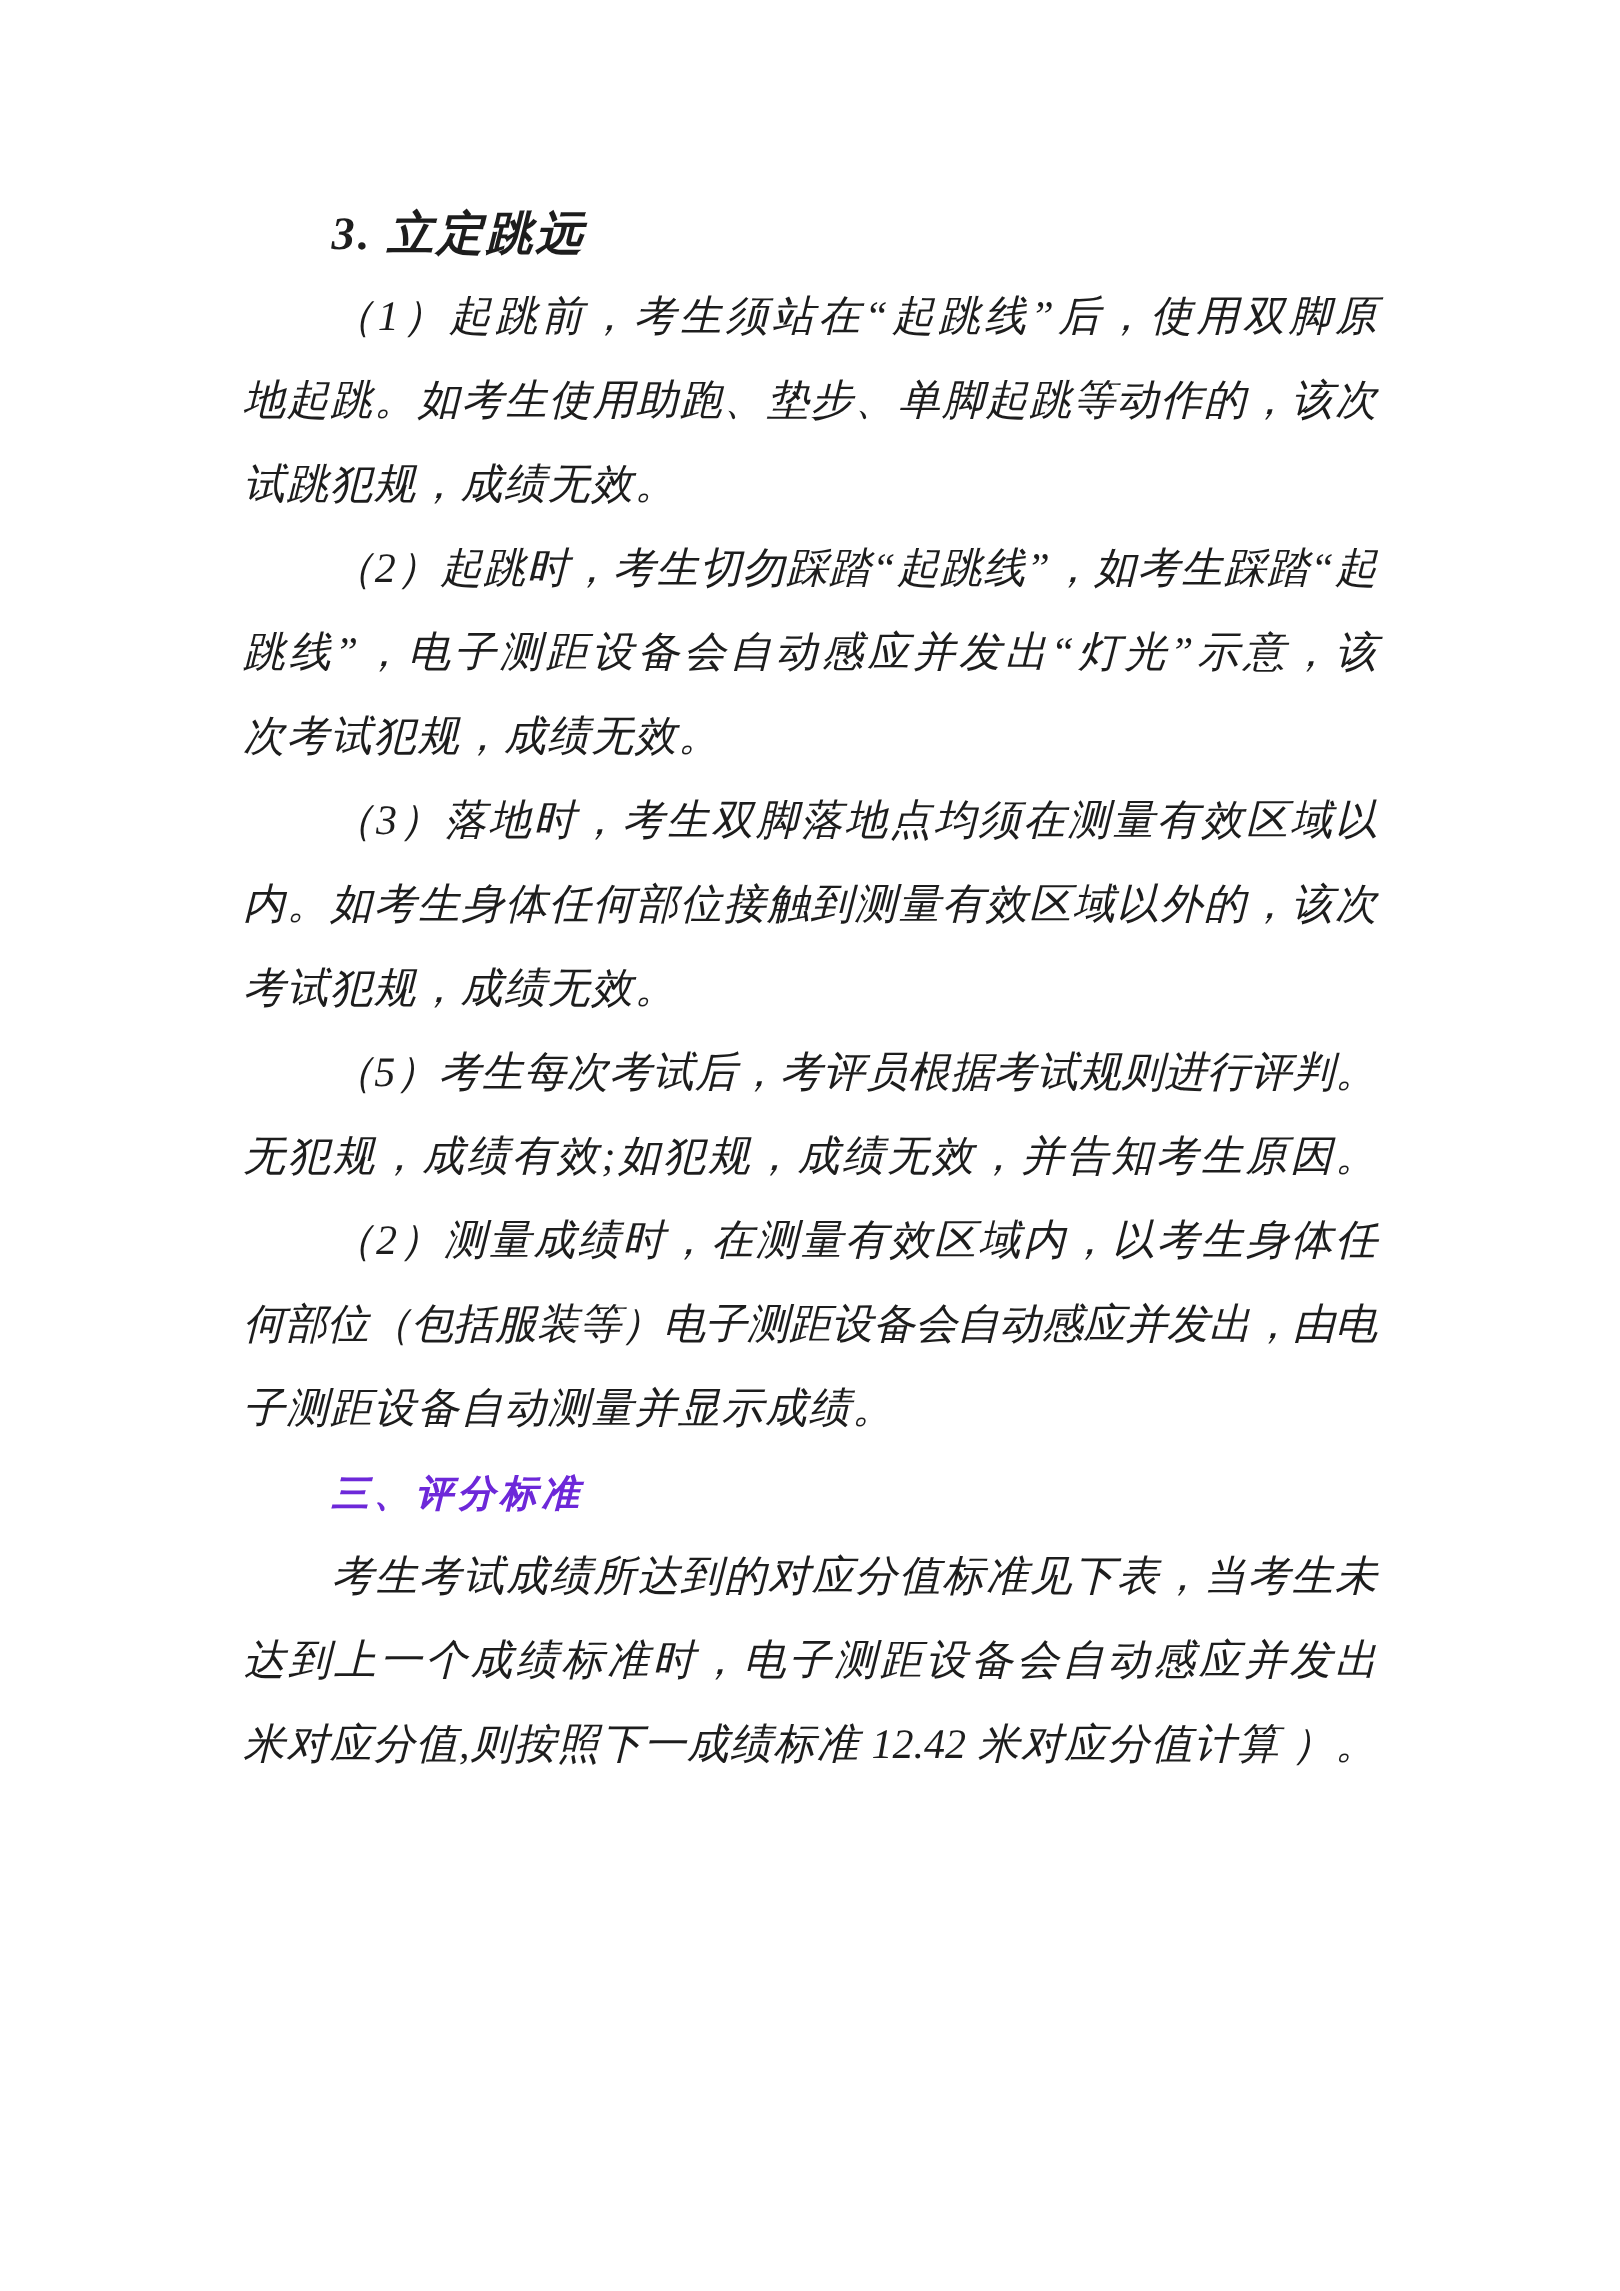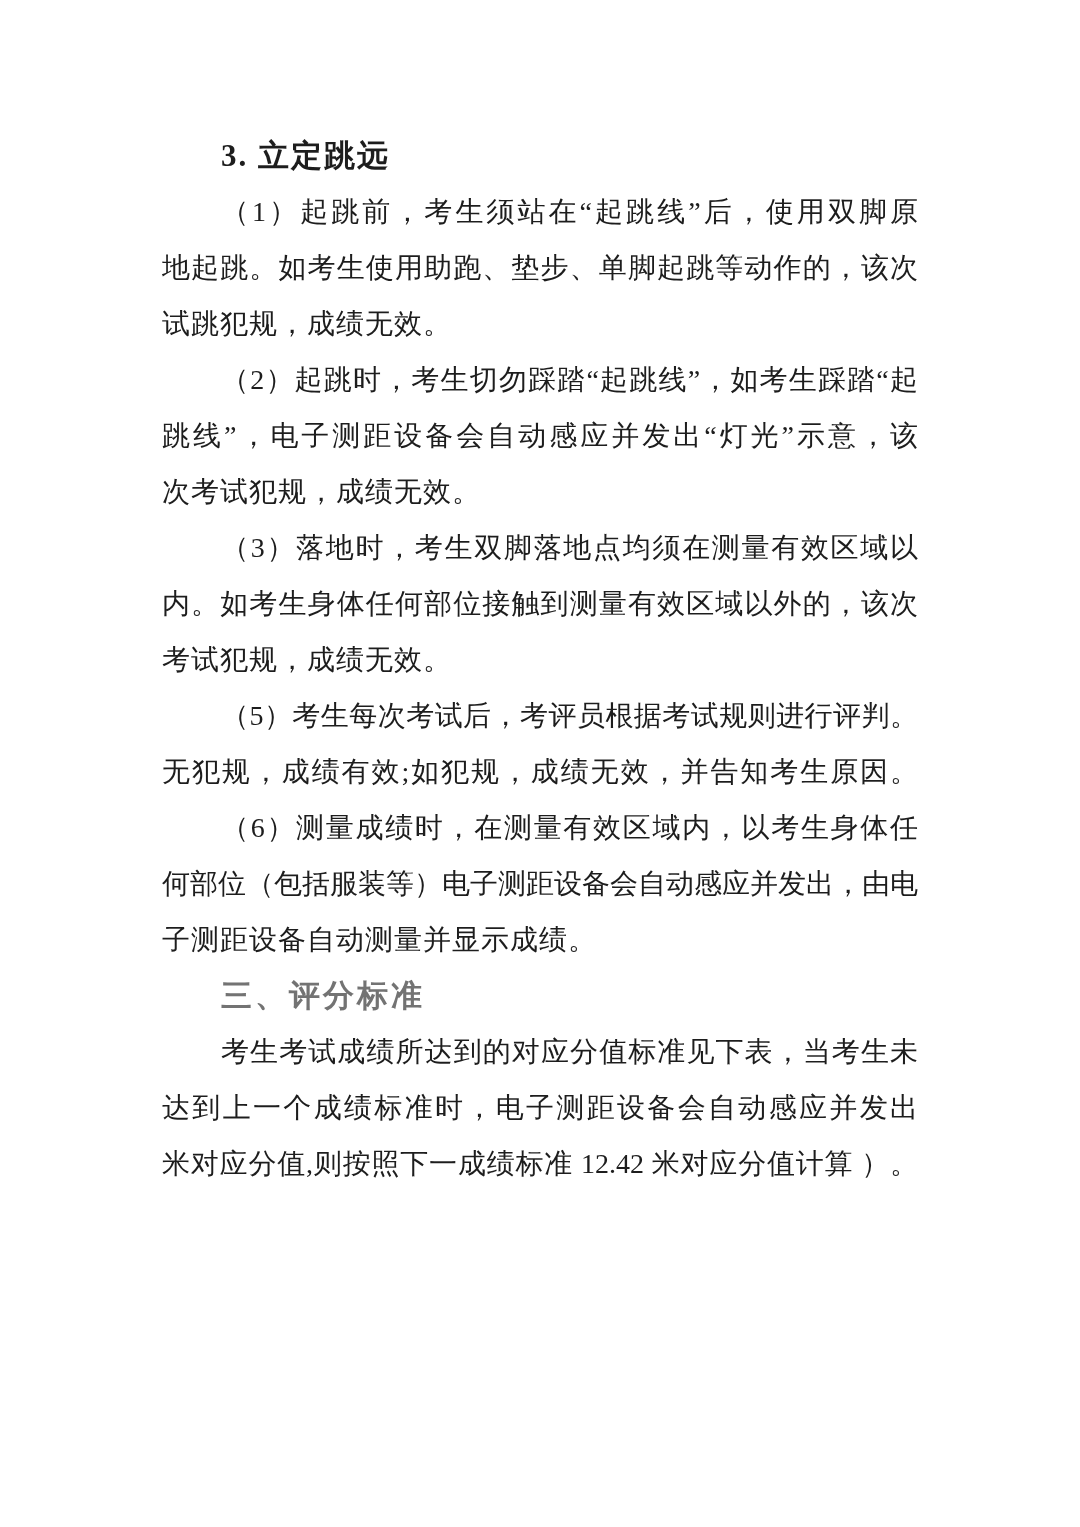--- a/index.html
+++ b/index.html
@@ -21,42 +21,43 @@
     left: 162px;
     top: 128px;
     width: 756px;
   }
   .line {
     height: 56px;
     line-height: 56px;
     font-size: 28px;
     letter-spacing: 1px;
     white-space: pre;
+    font-style: italic;
   }
   .line.justify {
     white-space: normal;
     text-align: justify;
     text-align-last: justify;
     letter-spacing: 0;
   }
   .line.indent {
     text-indent: 59px;
   }
   .line.h1 {
     font-size: 31px;
     font-weight: bold;
     letter-spacing: 2px;
     font-family: "Liberation Serif", "DejaVu Serif", serif;
   }
   .line.h2 {
-    font-size: 31px;
+    font-size: 25px;
     font-weight: bold;
     letter-spacing: 3px;
     font-family: "Liberation Sans", "DejaVu Sans", sans-serif;
-    color: #737373;
+    color: #6d28d9;
   }
 </style>
 </head>
 <body>
 
 <div class="page">
   <div class="content">
       <div>
         <div class="line h1 indent">3. 立定跳远</div>
       </div>
@@ -73,21 +74,21 @@
       <div>
         <div class="line indent justify">（3）落地时，考生双脚落地点均须在测量有效区域以</div>
         <div class="line justify">内。如考生身体任何部位接触到测量有效区域以外的，该次</div>
         <div class="line">考试犯规，成绩无效。</div>
       </div>
       <div>
         <div class="line indent justify">（5）考生每次考试后，考评员根据考试规则进行评判。</div>
         <div class="line justify">无犯规，成绩有效;如犯规，成绩无效，并告知考生原因。</div>
       </div>
       <div>
-        <div class="line indent justify">（6）测量成绩时，在测量有效区域内，以考生身体任</div>
+        <div class="line indent justify">（2）测量成绩时，在测量有效区域内，以考生身体任</div>
         <div class="line justify">何部位（包括服装等）电子测距设备会自动感应并发出，由电</div>
         <div class="line">子测距设备自动测量并显示成绩。</div>
       </div>
       <div>
         <div class="line h2 indent">三、评分标准</div>
       </div>
       <div>
         <div class="line indent justify">考生考试成绩所达到的对应分值标准见下表，当考生未</div>
         <div class="line justify">达到上一个成绩标准时，电子测距设备会自动感应并发出</div>
         <div class="line justify">米对应分值,则按照下一成绩标准 12.42 米对应分值计算 ）。</div>

